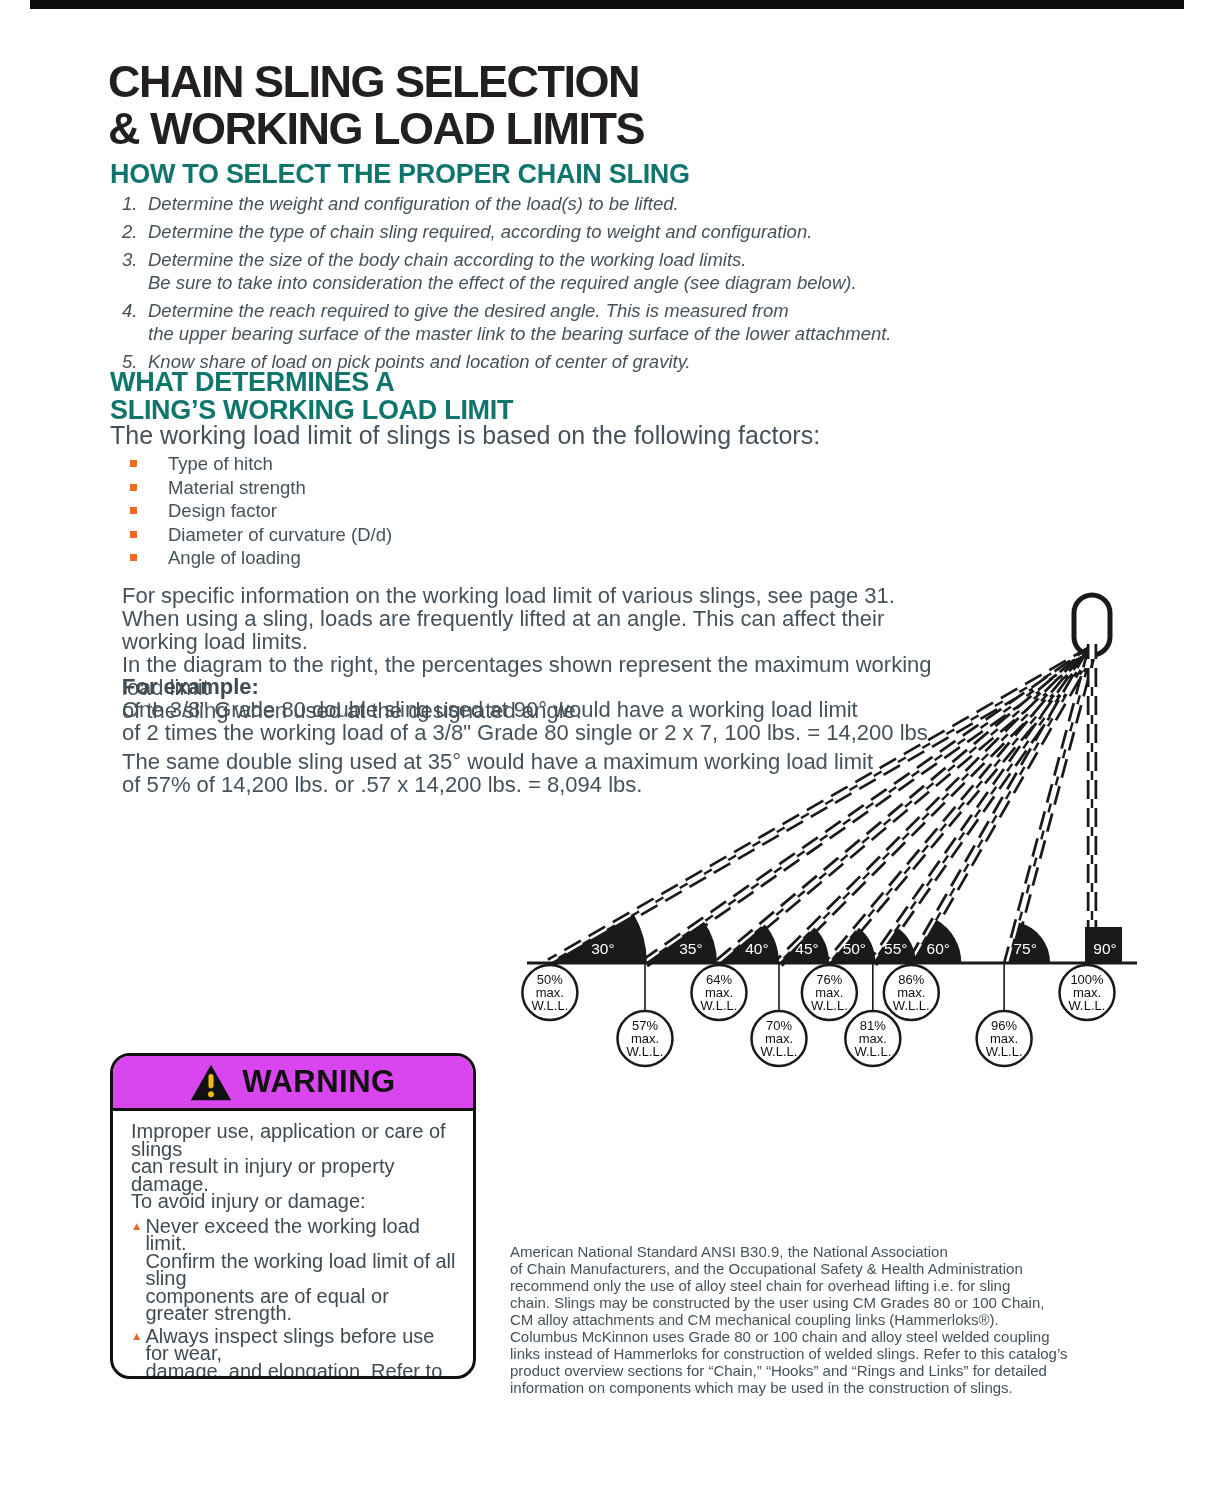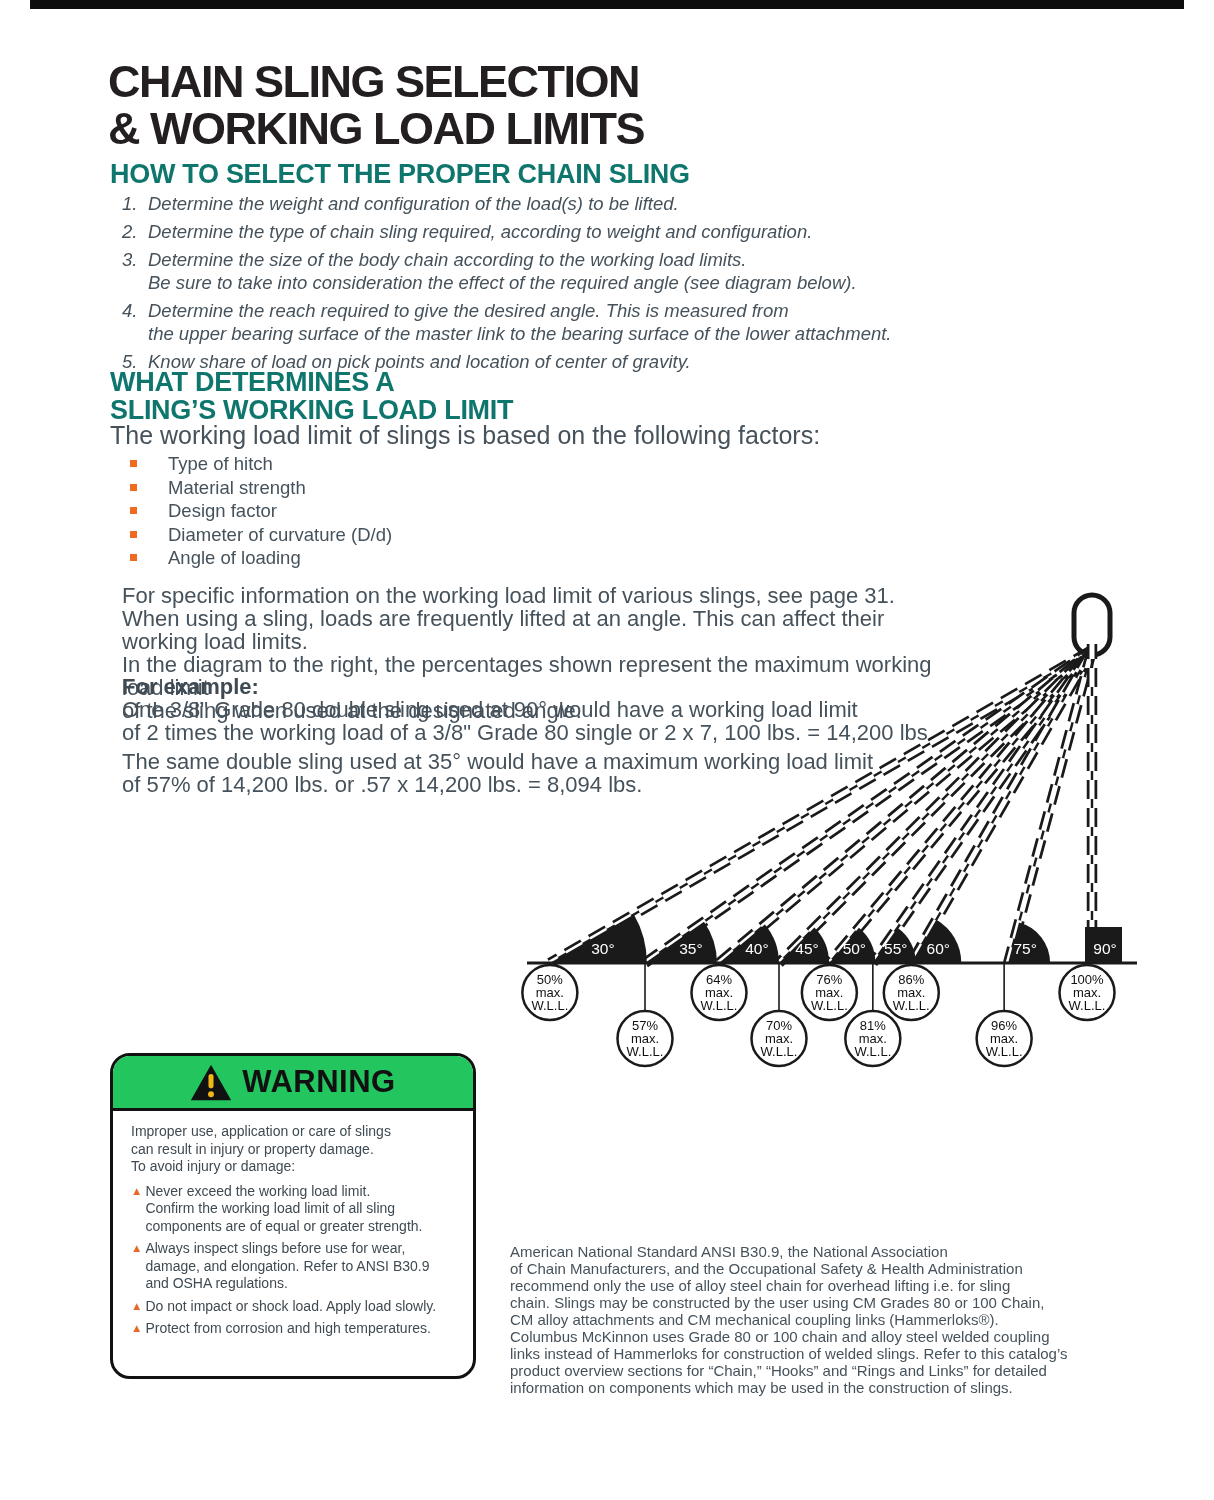--- a/index.html
+++ b/index.html
@@ -39,25 +39,25 @@
   .example-label{top:663px;font-weight:bold;color:#3f4a52;}
   .example1{top:686px;}
   .example2{top:738px;}
   .diagram{position:absolute;left:515px;top:588px;width:630px;height:492px;}
   .warning-box{
     position:absolute;left:110px;top:1053px;width:366px;height:326px;
     border:3.5px solid #111;border-radius:20px;overflow:hidden;background:#fff;
     box-sizing:border-box;
   }
   .warning-header{
-    background:#22c55e;height:52px;display:flex;align-items:center;justify-content:center;gap:10px;
+    background:#d946ef;height:52px;display:flex;align-items:center;justify-content:center;gap:10px;
     border-bottom:3px solid #111;
   }
   .warning-title{font-size:31px;font-weight:bold;letter-spacing:0.5px;color:#111;}
-  .warning-body{padding:12px 16px 0 18px;font-size:14px;line-height:17.5px;color:#3f4a52;}
+  .warning-body{padding:12px 16px 0 18px;font-size:20px;line-height:17.5px;color:#3f4a52;}
   .warning-intro{margin:0 0 7px 0;}
   ul.warning-items{margin:0;padding:0;list-style:none;}
   ul.warning-items li{display:flex;gap:3px;margin-bottom:5px;}
   .tri-bullet{flex:none;color:#e8682a;font-size:11.5px;line-height:17.5px;}
   .tri-bullet::before{content:"\25B2";}
   .standards{position:absolute;left:510px;top:1243px;width:600px;margin:0;
     font-size:15px;line-height:17px;color:#46525b;}
 </style>
 </head>
 <body>

